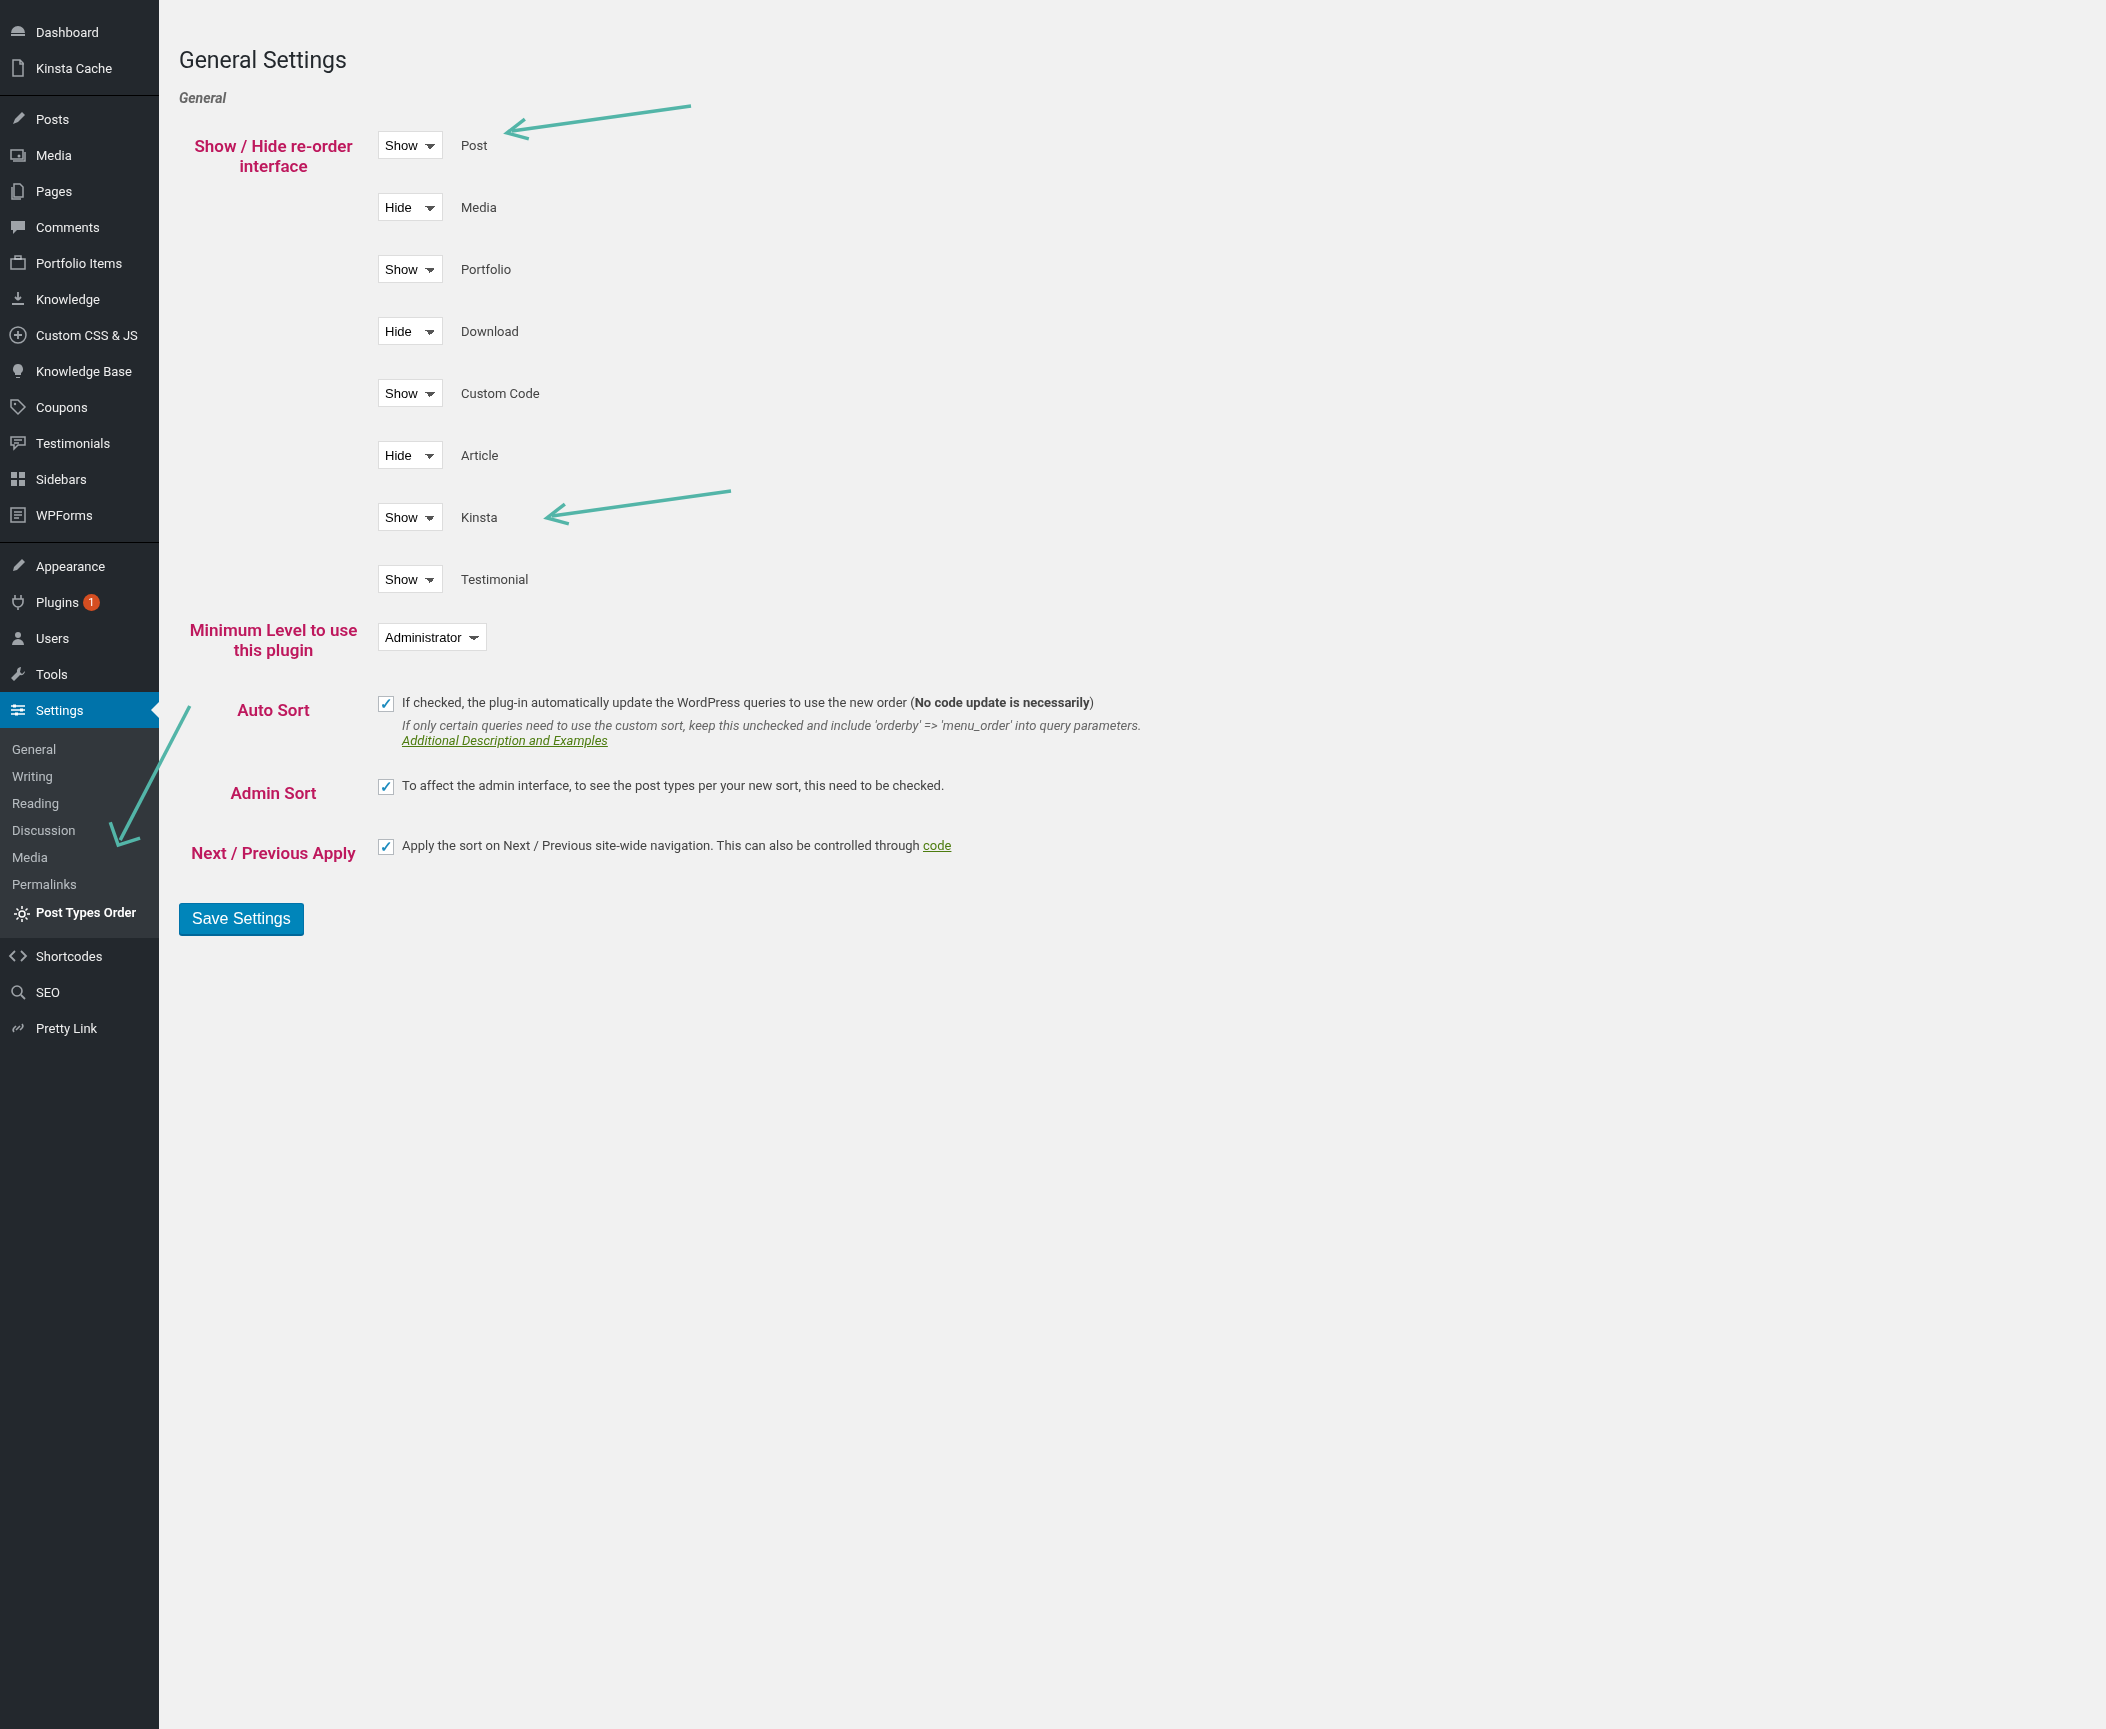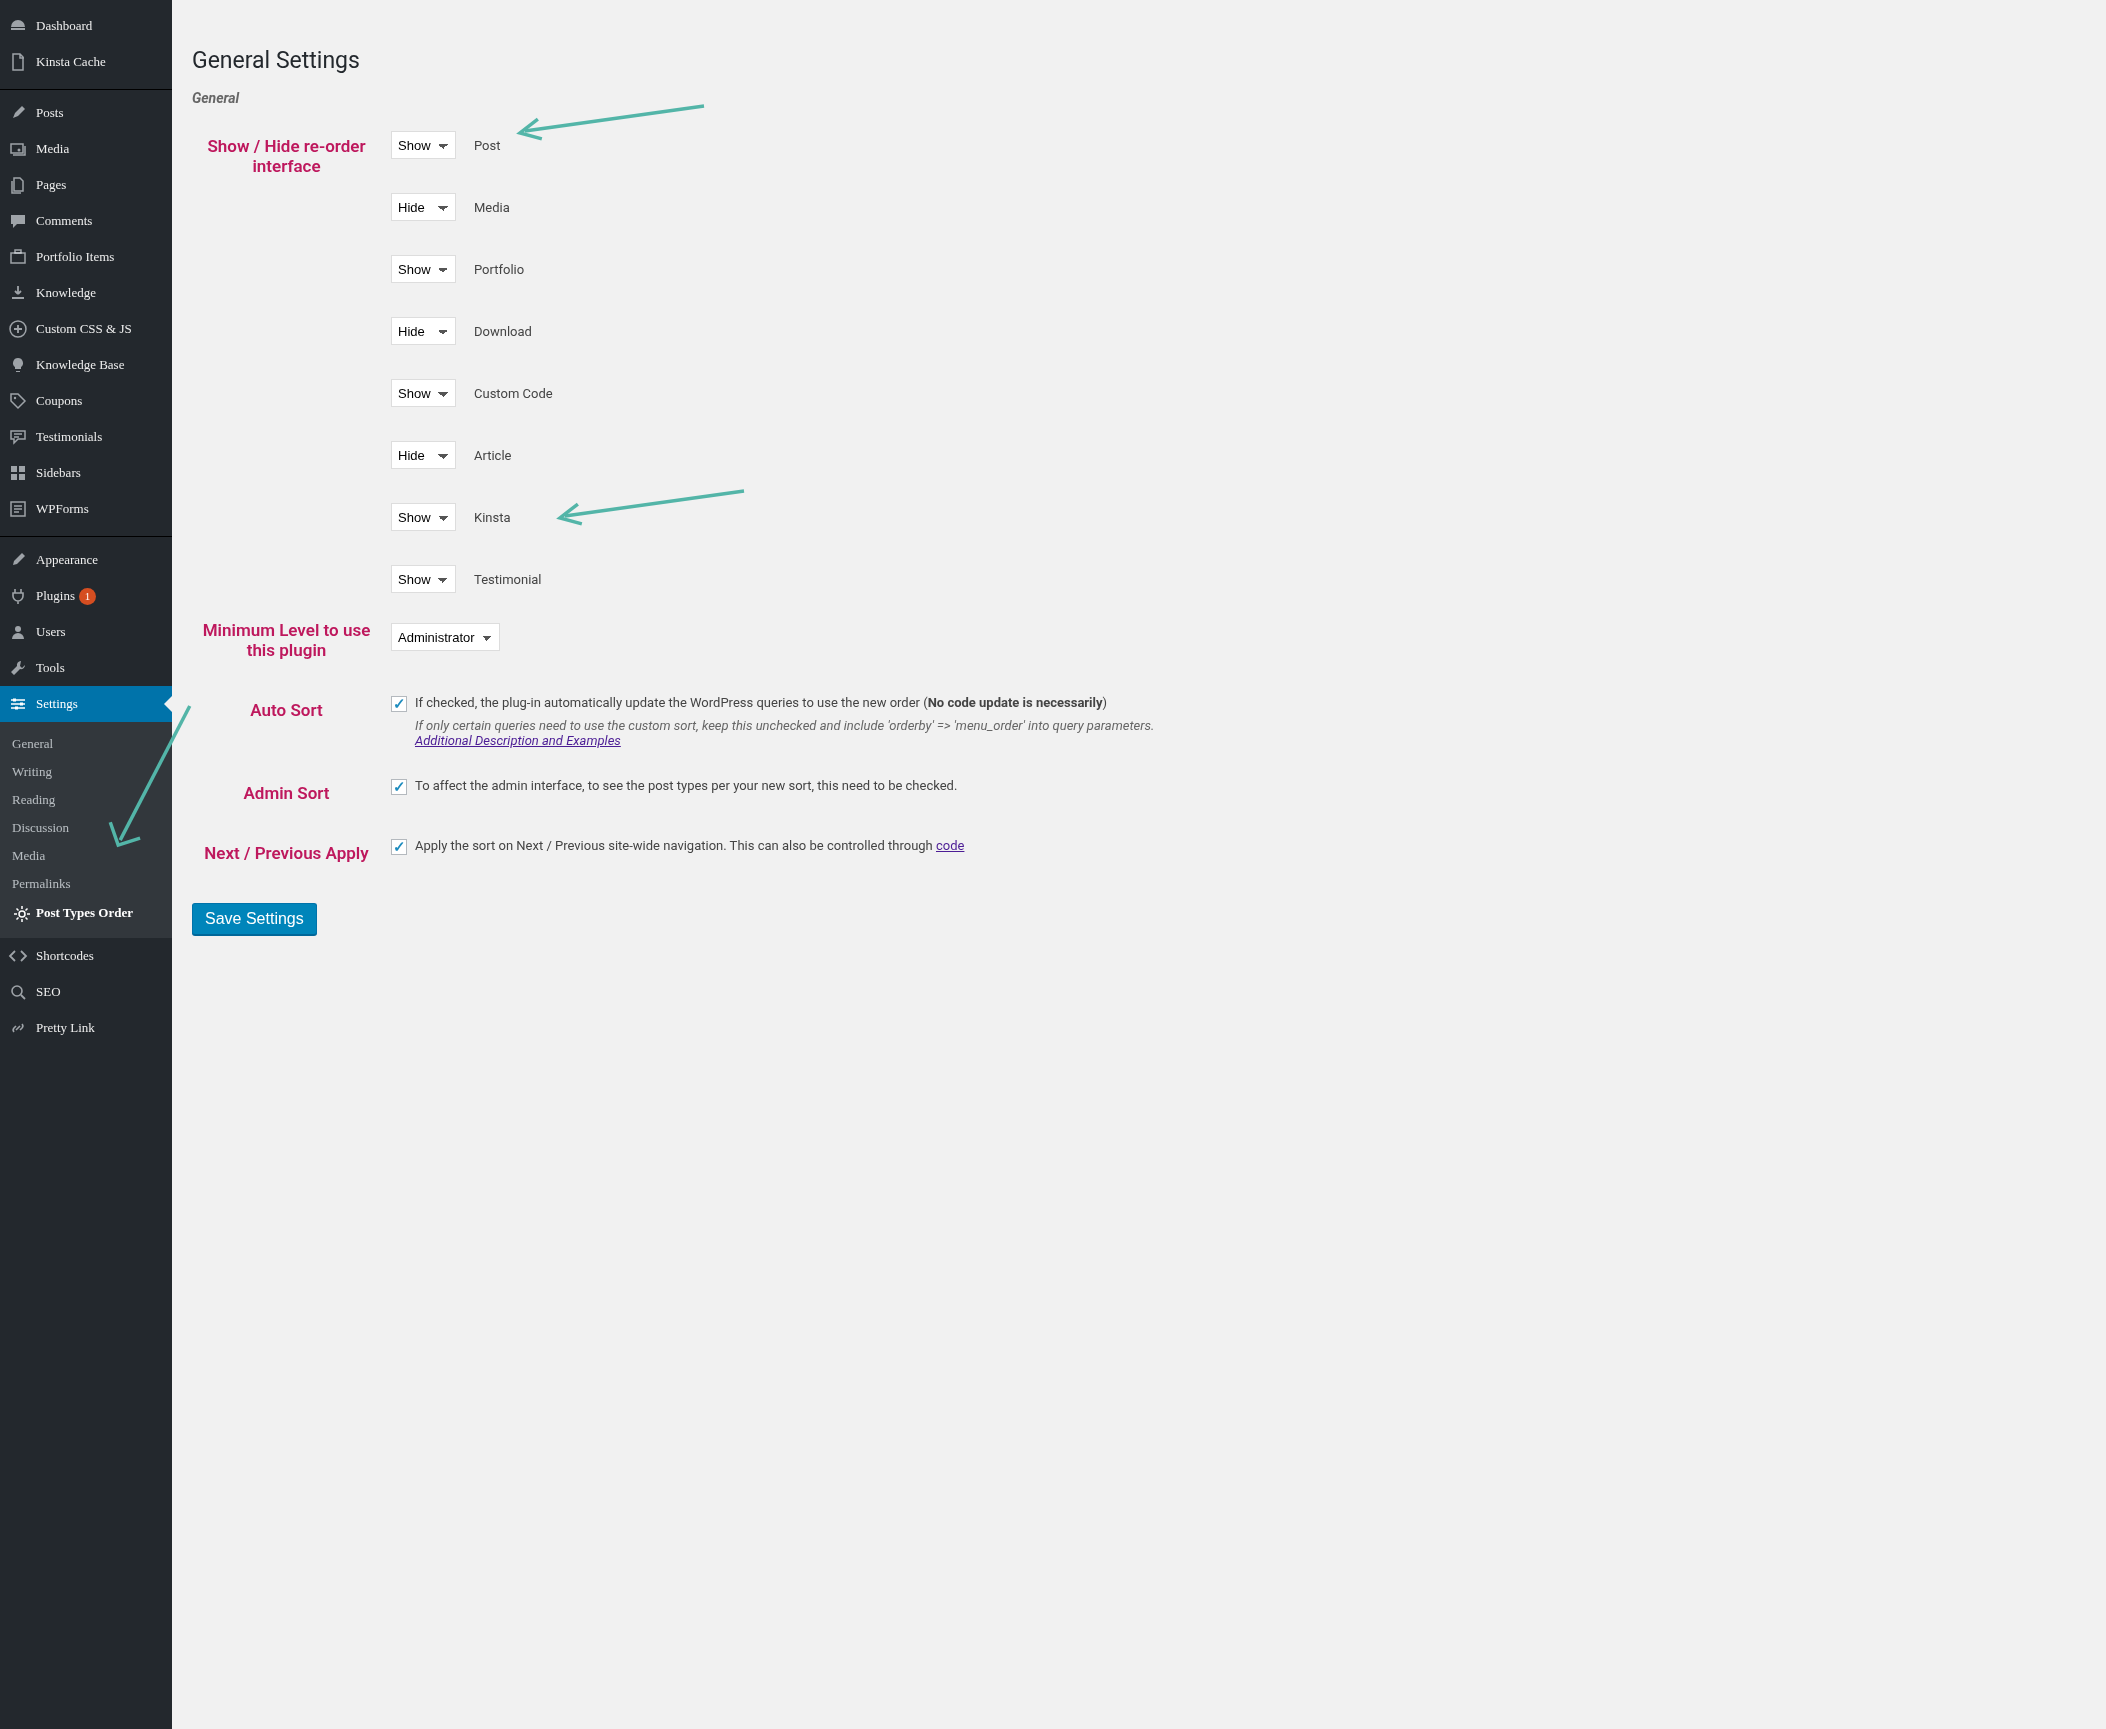--- a/index.html
+++ b/index.html
@@ -5,27 +5,26 @@
   * { box-sizing: border-box; margin: 0; padding: 0; }
   body {
     font-family: -apple-system, BlinkMacSystemFont, "Segoe UI", Roboto, Helvetica, Arial, sans-serif;
     font-size: 13px;
     color: #444;
     background: #f1f1f1;
     display: flex;
   }
   
   .sidebar {
-    width: 172px;
+    width: 159px;
     background: #23282d;
     color: #eee;
     flex-shrink: 0;
-    padding-top: 8px;
+    padding-top: 14px;
     min-height: 100vh;
-    font-family: Liberation Serif, serif;
   }
   .side-item {
     display: flex;
     align-items: center;
     padding: 8px 8px 8px 8px;
     color: #eee;
     cursor: pointer;
     position: relative;
   }
   .side-item .ico {
@@ -98,21 +97,21 @@
     -webkit-appearance:none; appearance:none;
     width:16px; height:16px; border:1px solid #b4b9be; background:#fff;
     margin-right:8px; margin-top:1px; cursor:pointer; position:relative;
     flex-shrink:0;
   }
   .check-row input[type=checkbox]:checked::after{
     content:"✓"; position:absolute; left:1px; top:-2px;
     font-size:15px; color:#1e8cbe; font-weight:bold;
   }
   .desc-em { font-style: italic; color:#666; font-size: 13px; margin-top:6px; padding-left:24px;}
-  .desc-em a, a.inline { color:#4c1d95; text-decoration: underline; font-style: italic;}
+  .desc-em a, a.inline { color:#4d7c0f; text-decoration: underline; font-style: italic;}
   .bold { font-weight:700; }
   button.primary {
     background:#0085ba;
     border:1px solid #0073aa;
     border-bottom-color:#006799;
     color:#fff; font-size:16px;
     padding:6px 12px; border-radius:3px; cursor:pointer;
     box-shadow: 0 1px 0 #006799;
   }
   

